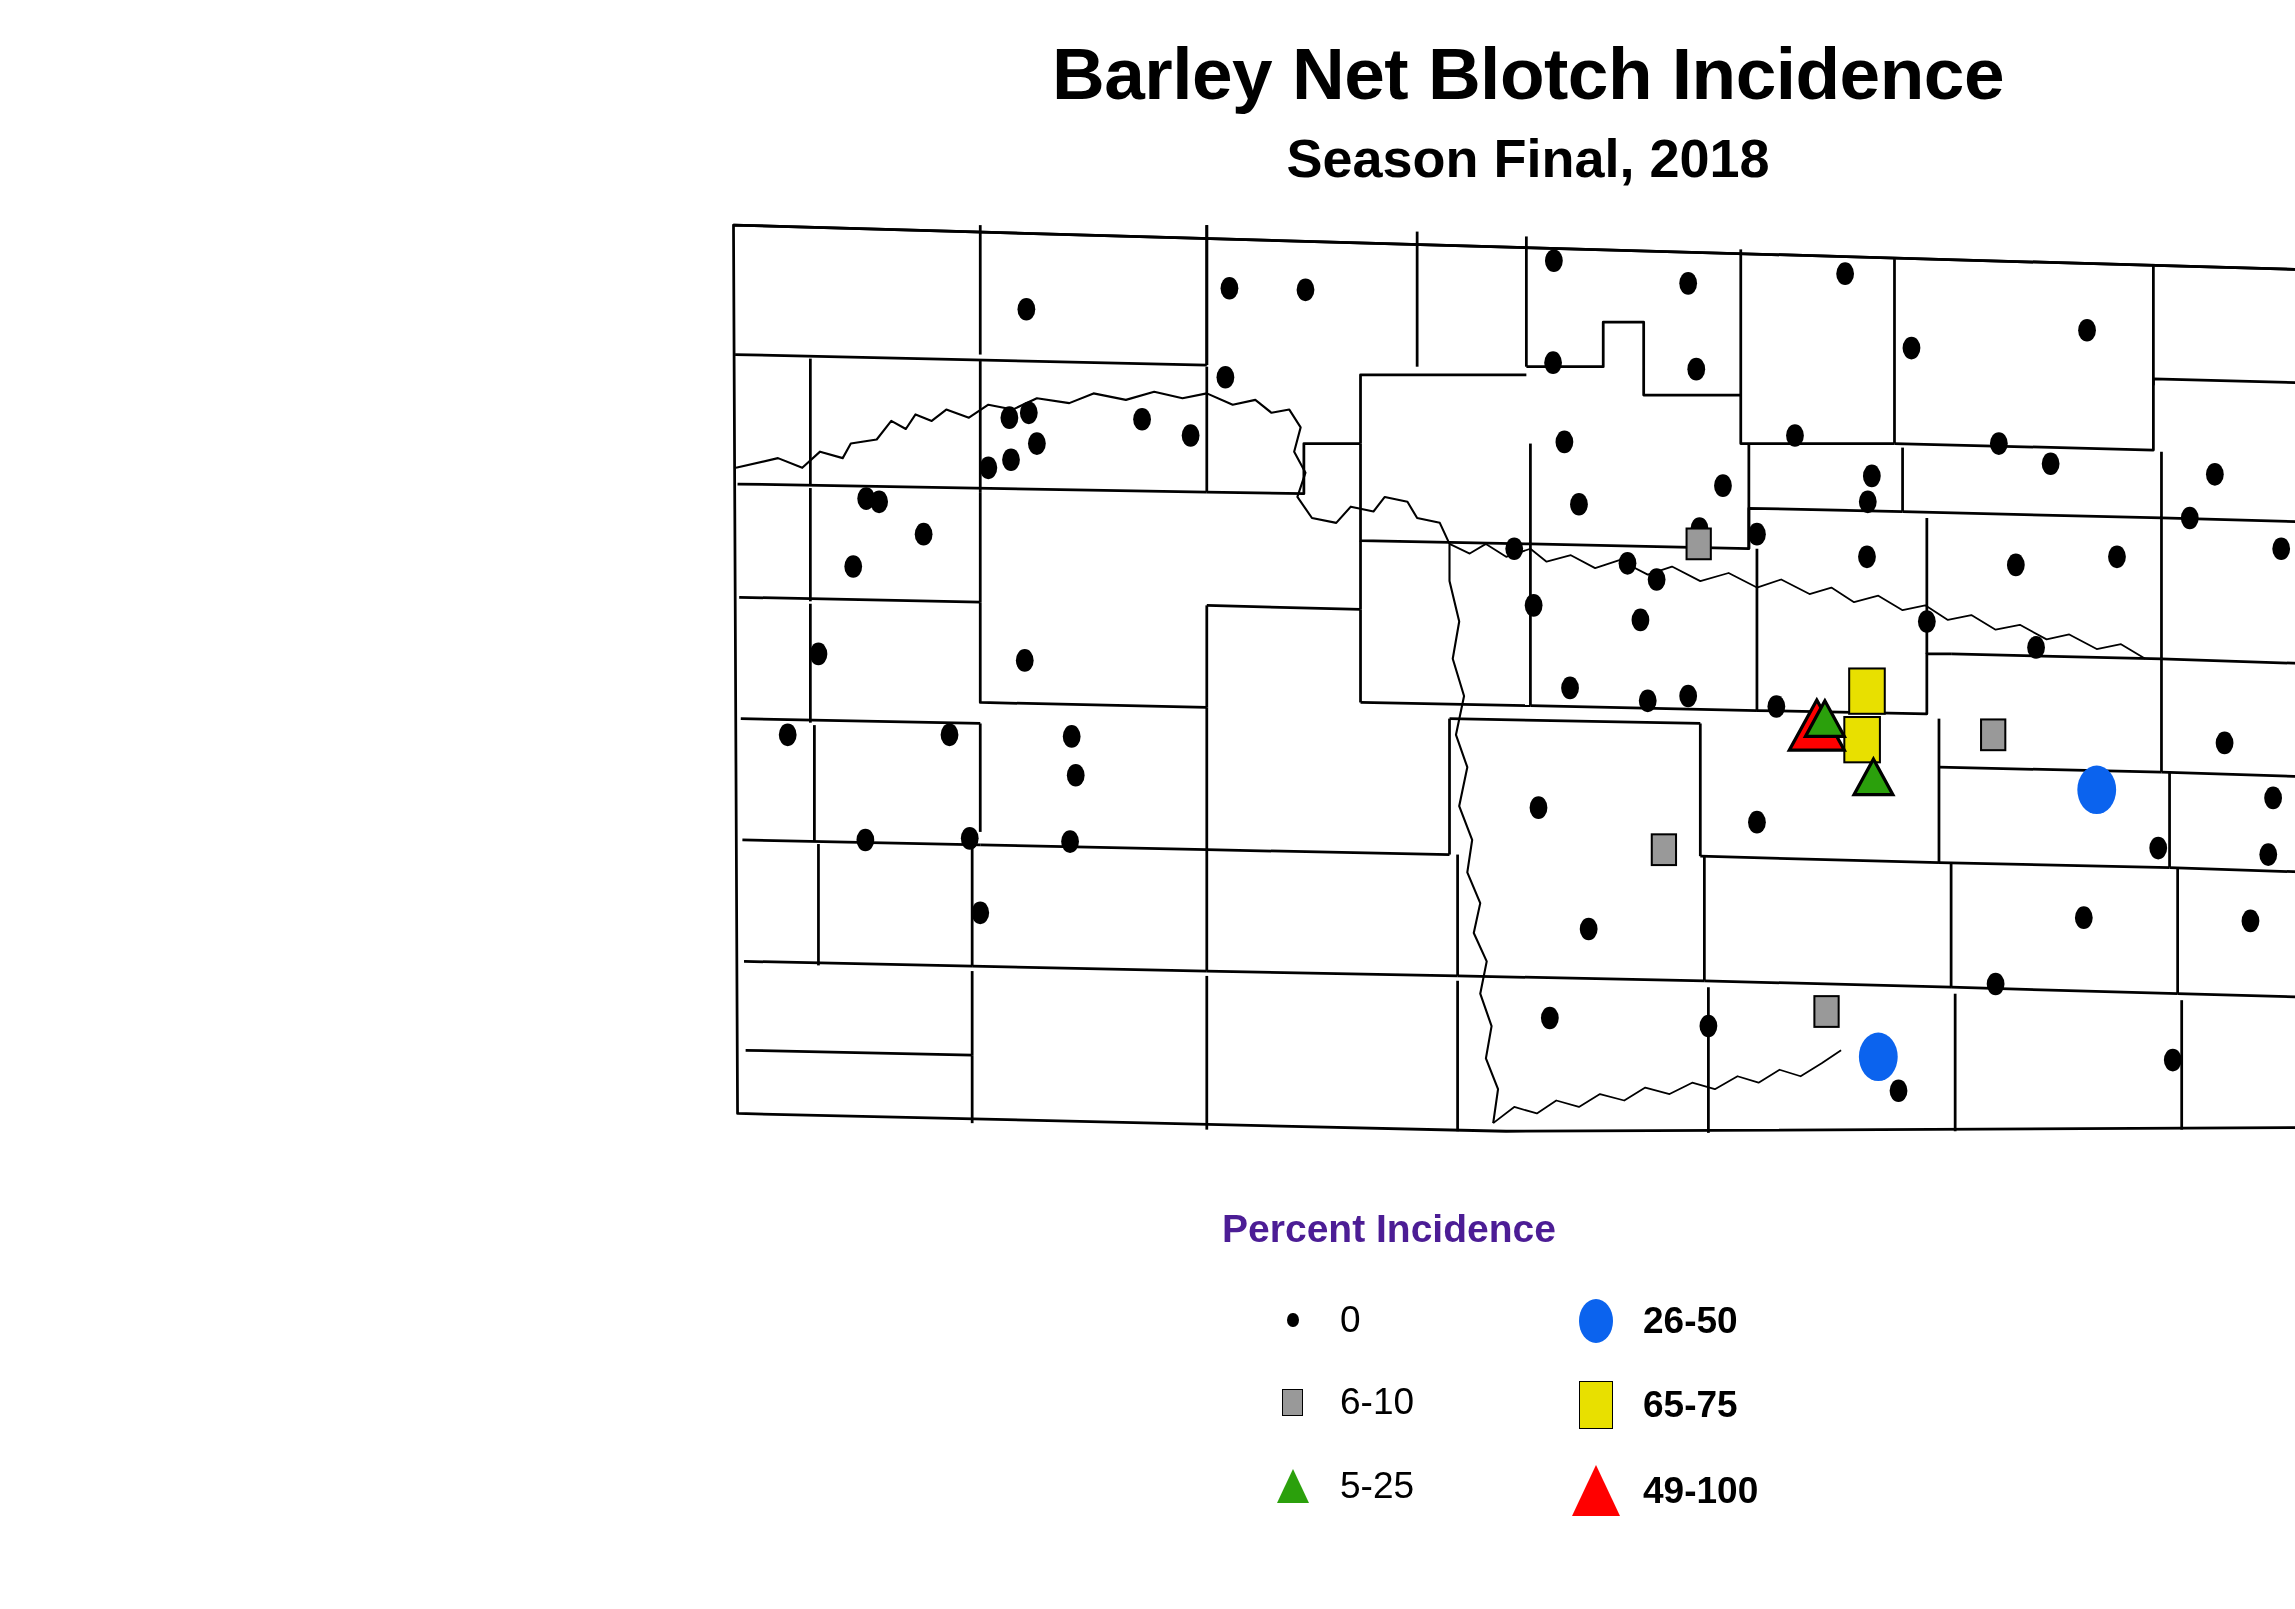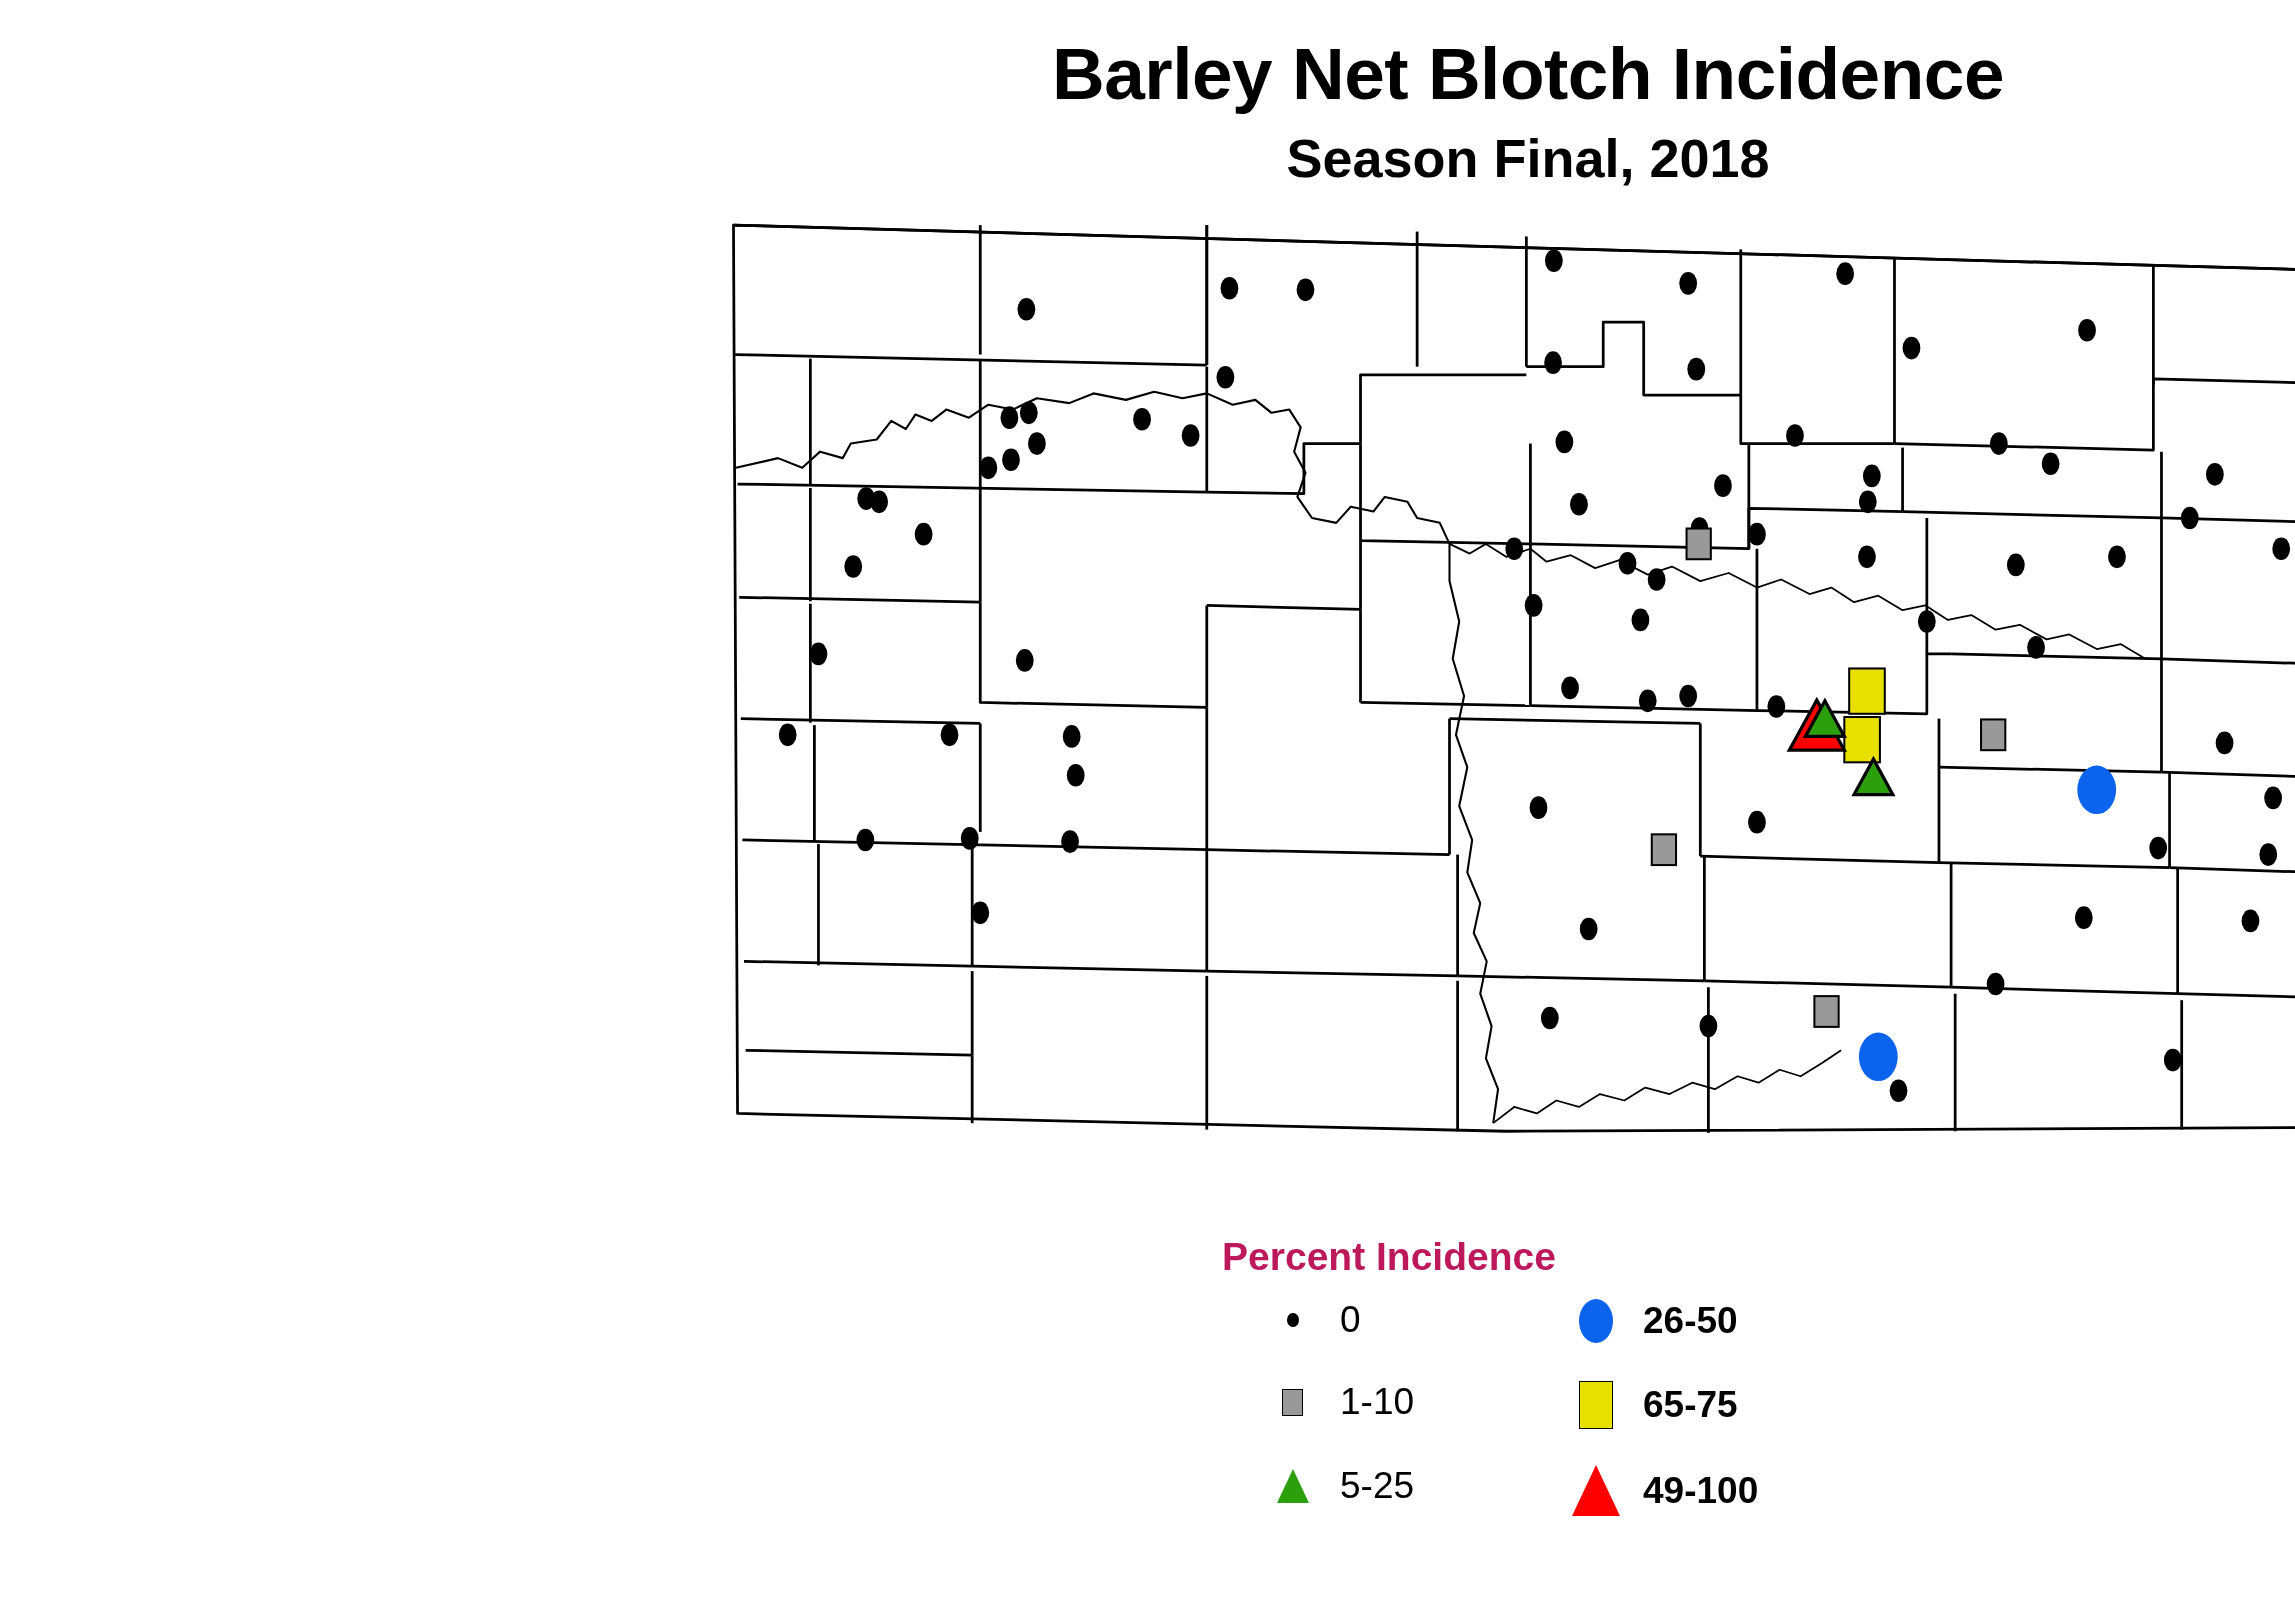--- a/index.html
+++ b/index.html
@@ -7,21 +7,21 @@
   #page{position:absolute;inset:0;background:#fff;}
 
   .title-block{position:absolute;left:0;right:0;top:37px;text-align:center;}
   #map-title{font-size:73px;font-weight:bold;color:#000;letter-spacing:-0.5px;line-height:1.0;margin:0;}
   #map-subtitle{font-size:54px;font-weight:bold;color:#000;line-height:1.0;margin:0;padding-top:21px;}
 
   #map-figure{position:absolute;left:689px;top:197px;width:1699px;height:1019px;}
   #nd-map{display:block;width:100%;height:100%;}
 
   #legend{position:absolute;left:1194px;top:1207px;width:758px;height:376px;}
-  #legend-title{position:absolute;left:0;top:0;width:390px;text-align:center;font-size:39px;font-weight:bold;color:#be185d;margin-top:28px;}
+  #legend-title{position:absolute;left:0;top:0;width:390px;text-align:center;font-size:39px;font-weight:bold;color:#4c1d95;}
   .legend-row{position:absolute;display:flex;align-items:center;}
   .legend-sym{width:69px;display:flex;align-items:center;justify-content:center;}
   .legend-label{font-size:37px;color:#000;white-space:nowrap;padding-left:13px;}
 
   .col-a{left:64px;}
   .col-b{left:367px;font-weight:bold;}
   .row-1{top:92px;}
   .row-2{top:174px;}
   .row-3{top:258px;}
 
@@ -266,21 +266,21 @@
       <span class="legend-sym">
           <span class="sym-dot-sm"></span>
         </span>
       <span class="legend-label">0</span>
     </div>
 
     <div class="legend-row col-a row-2">
       <span class="legend-sym">
           <span class="sym-sq-gray"></span>
         </span>
-      <span class="legend-label">1-10</span>
+      <span class="legend-label">6-10</span>
     </div>
 
     <div class="legend-row col-a row-3">
       <span class="legend-sym">
           <span class="sym-tri-green"></span>
         </span>
       <span class="legend-label">5-25</span>
     </div>
 
     <div class="legend-row col-b row-1">

